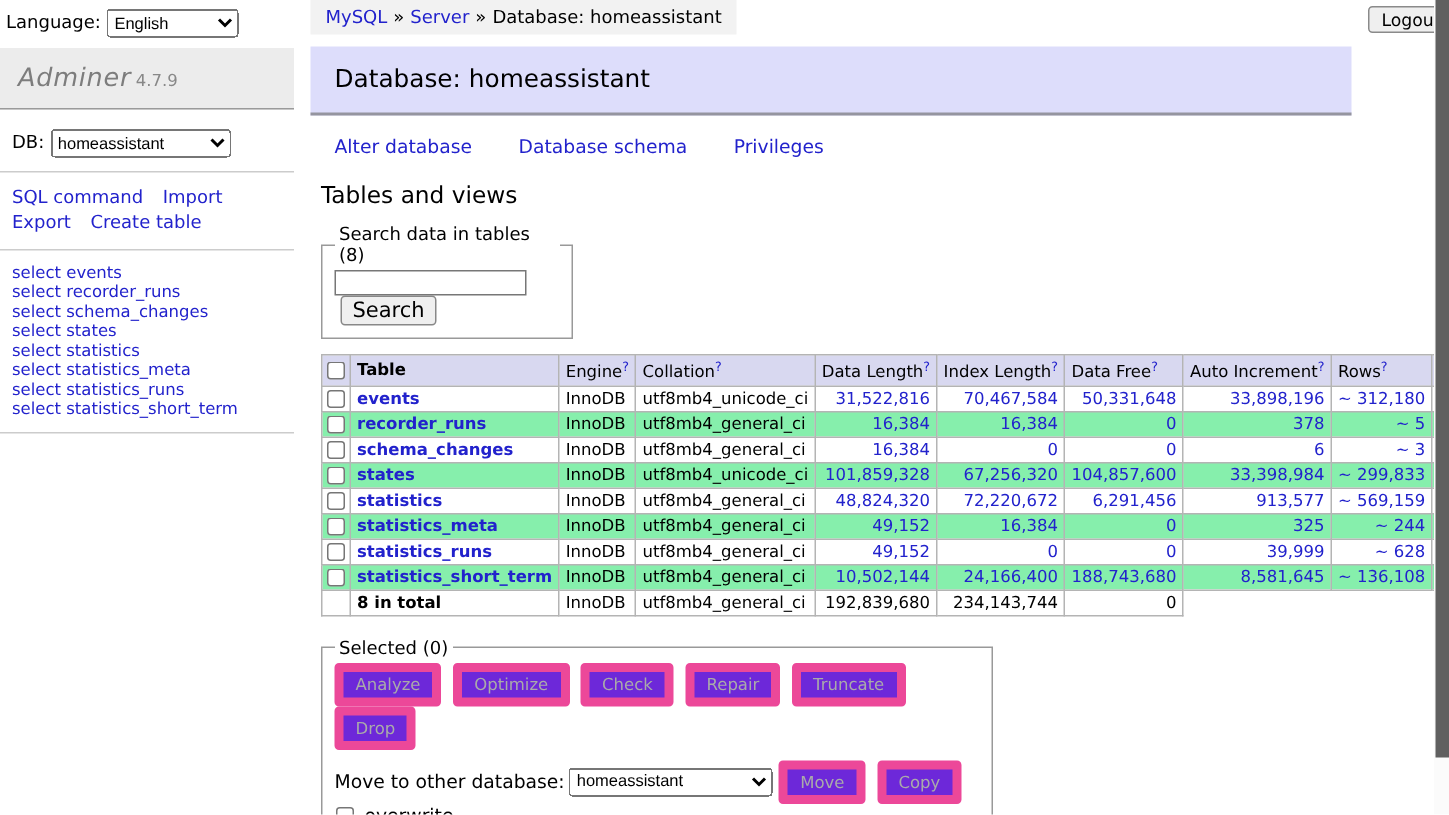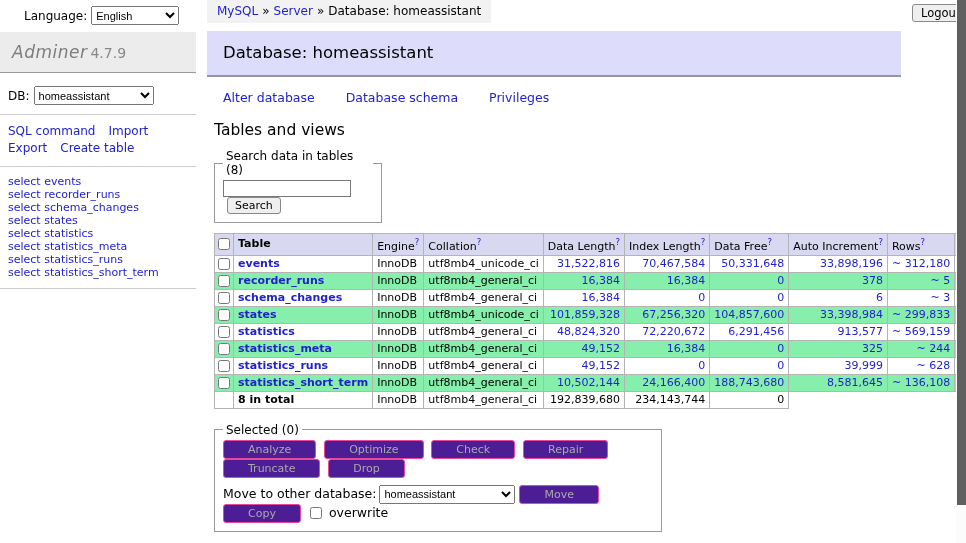--- a/index.html
+++ b/index.html
@@ -6,25 +6,25 @@
   html,body { margin:0; padding:0; }
   body {
     width:966px; height:543px; position:relative; overflow:hidden;
     background:#fff; color:#000;
     font-family:"DejaVu Sans","Liberation Sans",sans-serif; font-size:12px;
   }
   a { color:#2222cc; text-decoration:none; cursor:pointer; }
 
   
   #sidebar { position:absolute; left:0; top:0; width:196px; }
-  .lang-row { padding:6px 0 0 24px; font-size:12px; }
+  .lang-row { padding:6px 0 0 4px; font-size:12px; }
   .lang-row select { width:88px; height:19px; font-size:11px; margin-left:4px; }
   .brand { margin-top:7px; background:#ececec; border-bottom:1px solid #9a9a9a; padding:10px 0 10px 12px; }
   .brand .logo { font-style:italic; font-size:17px; color:#7d7d7d; letter-spacing:.5px; }
-  .brand .ver { font-size:14px; color:#888; margin-left:3px; }
+  .brand .ver { font-size:11px; color:#888; margin-left:3px; }
   .db-row { margin:13px 0 0 8px; font-size:12px; }
   .db-row select { width:120px; height:19px; font-size:11px; margin-left:4px; }
   .side-sep { border:none; border-top:1px solid #ccc; margin:9px 0 8px 0; }
   .side-actions { margin-left:8px; font-size:12px; line-height:17px; }
   .side-actions .row a:first-child { margin-right:13px; }
   .side-tables { margin:3px 0 0 8px; font-size:11px; line-height:13px; }
   .side-tables a { display:block; }
 
   
   #main { position:absolute; left:207px; top:0; width:694px; }
@@ -41,42 +41,42 @@
     font-size:16.5px; font-weight:normal; padding:12px 0 13px 16px;
   }
   .subnav { margin:13px 0 0 16px; font-size:12.5px; }
   .subnav a { margin-right:27px; }
   h3 { font-size:15.5px; font-weight:normal; margin:16px 0 0 7px; }
 
   fieldset { border:1px solid #999; padding:3px 8px 8px 8px; }
   fieldset legend { font-size:12px; padding:0 3px; }
   .search-fs { margin:10px 0 0 7px; width:168px; }
   .search-fs input[type=text] { width:128px; height:17px; border:1px solid #777; font-size:11px; vertical-align:middle; }
-  .btn { font-size:11px; padding:1px 7px; background:#efefef; border:1px solid #888; border-radius:3px; font-family:inherit; vertical-align:middle; margin-left:4px; }
+  .btn { font-size:14px; padding:1px 7px; background:#efefef; border:1px solid #888; border-radius:3px; font-family:inherit; vertical-align:middle; margin-left:4px; }
 
   table { border-collapse:collapse; margin:10px 0 0 7px; font-size:11px; }
   th,td { border:1px solid #b4b4b4; padding:1px 4px; white-space:nowrap; line-height:14px; }
   thead th { background:#d8d8f0; font-weight:normal; text-align:left; }
   thead th.col-table { font-weight:bold; min-width:112px; }
   sup.help { font-size:8.5px; }
   td.check, th.check { text-align:center; padding:0 2px; width:16px; }
   input[type=checkbox] { width:12px; height:12px; margin:1px; vertical-align:middle; }
   td.name a { font-weight:bold; }
   td.num { text-align:right; min-width:58px; }
   td.c-engine { min-width:40px; }
   td.c-coll { min-width:95px; }
   td.c-comment { min-width:48px; }
   tr.alt td { background:#86efac; }
   tfoot td { color:#000; }
   tfoot td.fl { font-weight:bold; }
   tfoot td.num { color:#000; }
   td.blank { border:none; background:#fff; }
 
   .selected-fs { margin:14px 0 0 7px; width:448px; }
-  .btn-dis { font-size:11px; padding:2px 24px; margin-right:4px; color:#aaa; background:#4c1d95; border:1px solid #ec4899; border-radius:3px; font-family:inherit; }
+  .btn-dis { font-size:11px; padding:2px 8px; margin-right:4px; color:#aaa; background:#6d28d9; border:6px solid #ec4899; border-radius:3px; font-family:inherit; }
   .move-row { margin-top:7px; font-size:12.5px; }
   .move-row select { width:136px; height:19px; font-size:11px; vertical-align:middle; margin-left:3px; }
   .move-row label { margin-left:6px; }
 
   .create-links { margin:16px 0 0 7px; font-size:12.5px; }
   .create-links a { margin-right:24px; }
 
   
   .scrollbar { position:absolute; right:0; top:0; width:10px; height:543px; background:#fbfbfb; }
   .scrollbar .thumb { position:absolute; top:0; right:0; width:9px; height:505px; background:#606060; }

